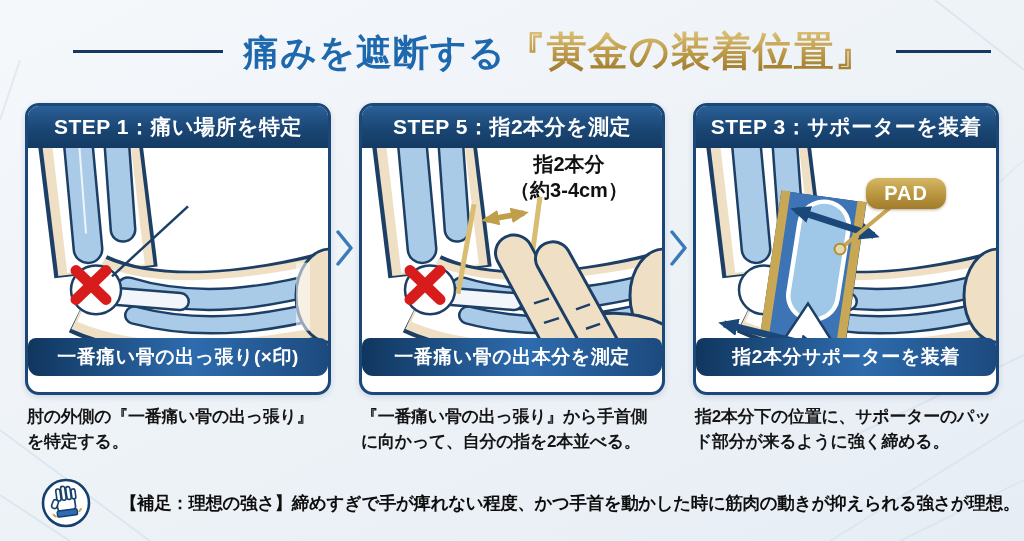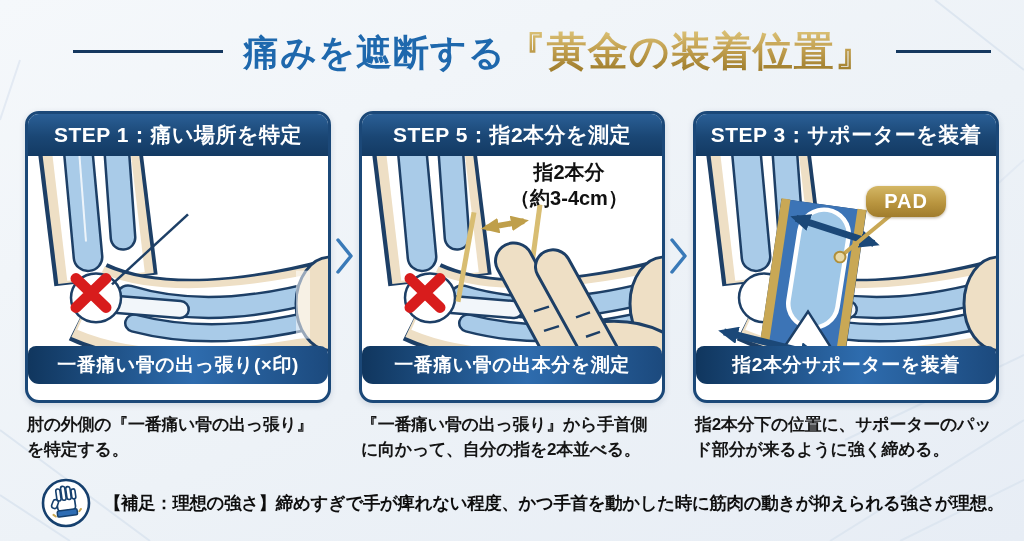--- a/index.html
+++ b/index.html
@@ -24,21 +24,21 @@
   .t-blue { color: #1e68ad; }
   .t-gold {
     font-size: 40px;
     background: linear-gradient(180deg, #ddc47a 0%, #c2a050 45%, #9c7a29 100%);
     -webkit-background-clip: text; background-clip: text; color: transparent;
   }
 
   
   .steps {
     position: absolute; top: 103px; left: 20px; right: 20px; z-index: 2;
-    display: flex; justify-content: center; align-items: flex-start; margin-top: 8px;
+    display: flex; justify-content: center; align-items: flex-start;
   }
   .step { width: 306px; margin: 0 4px; }
   .chevron { flex: 0 0 20px; margin-top: 126px; }
 
   .panel {
     position: relative; width: 306px; height: 292px;
     background: #ffffff; border: 3px solid #1b4878; border-radius: 14px;
     overflow: hidden; box-shadow: 0 2px 6px rgba(20,50,90,.15);
   }
   .panel-header {
@@ -73,21 +73,21 @@
 
   .desc {
     margin-top: 10px; padding: 0 2px;
     font-size: 17px; font-weight: bold; color: #151515;
     line-height: 1.45; letter-spacing: -0.3px;
   }
 
   
   .footer {
     position: absolute; left: 40px; right: 8px; top: 477px; z-index: 2;
-    display: flex; align-items: center; gap: 12px;
+    display: flex; align-items: center; gap: 28px;
   }
   .footer-icon { flex: 0 0 52px; height: 52px; }
   .footer-note { font-size: 17.5px; font-weight: bold; color: #0e0e0e; white-space: nowrap; letter-spacing: -0.4px; }
 </style>
 </head>
 <body>
 
 <svg class="bg-deco" viewBox="0 0 1024 541" preserveAspectRatio="none">
   <path d="M0,430 L150,541 M0,495 L70,541 M935,0 L1024,70 M845,440 L1024,355 M830,541 L1024,420 M900,541 L1024,480" stroke="#dde6f0" stroke-width="2" fill="none"></path>
   <path d="M20,60 L0,120 M980,200 L1024,160" stroke="#e3eaf3" stroke-width="2" fill="none"></path>

